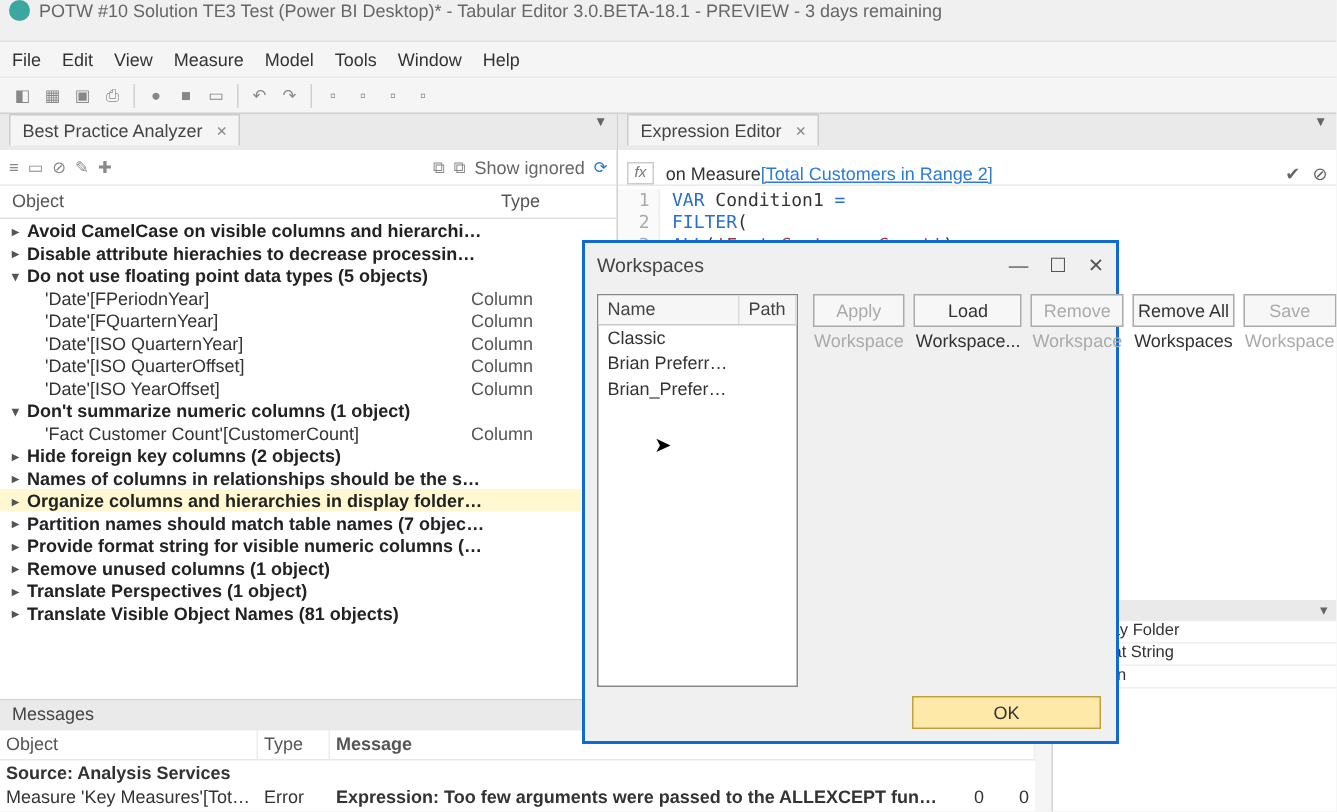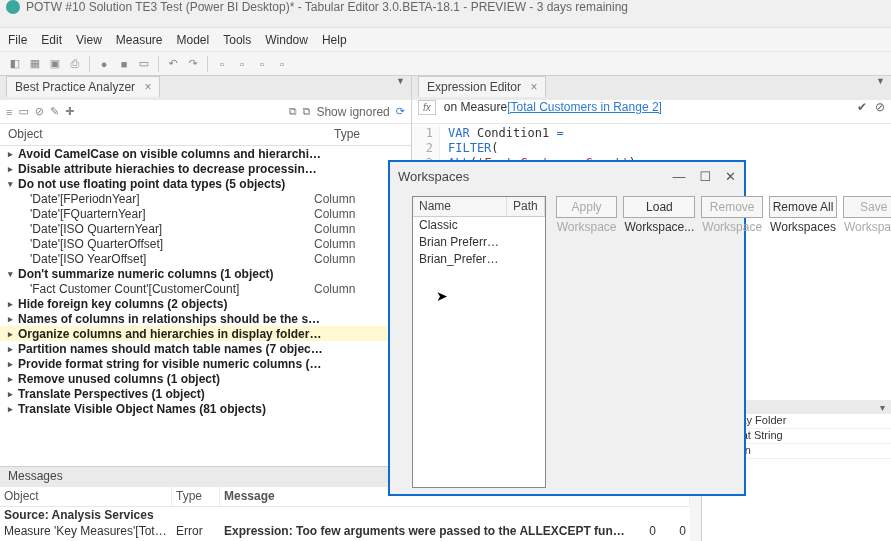--- a/index.html
+++ b/index.html
@@ -134,21 +134,21 @@
 
   .right-panel {
     flex: 1;
     display: flex;
     flex-direction: column;
     background: #fff;
   }
   .expr-label {
     height: 24px;
     display: flex;
-    align-items: flex-start;
+    align-items: flex-end;
     padding: 0 6px;
     border-bottom: 1px solid #e8e8e8;
     font-size: 12px;
   }
   .expr-label .fx {
     border: 1px solid #ccc;
     padding: 1px 4px;
     font-style: italic;
     color: #777;
     margin-right: 8px;
@@ -265,21 +265,21 @@
   .ws-title {
     height: 28px;
     display: flex;
     align-items: center;
     padding: 0 8px;
     background: #f0f0f0;
     font-size: 13px;
     color: #444;
   }
   .ws-title .wbtns { margin-left: auto; display: flex; gap: 14px; color: #555; }
-  .ws-body { flex: 1; display: flex; padding: 6px 10px 6px 22px; gap: 10px; }
+  .ws-body { flex: 1; display: flex; padding: 6px 10px 6px 8px; gap: 10px; }
   .ws-grid {
     width: 188px;
     background: #fff;
     border: 1px solid #888;
     display: flex;
     flex-direction: column;
   }
   .ws-grid .hdr { display: flex; height: 20px; background: #f6f6f6; border-bottom: 1px solid #ccc; }
   .ws-grid .hdr > div { padding: 2px 6px; font-size: 12px; color: #444; border-right: 1px solid #ddd; }
   .ws-c-name { width: 94px; }
@@ -561,15 +561,18 @@
     </div>
     <div class="ws-btns">
       <div class="ws-btn disabled">Apply Workspace</div>
       <div class="ws-btn">Load Workspace...</div>
       <div class="ws-btn disabled">Remove Workspace</div>
       <div class="ws-btn">Remove All Workspaces</div>
       <div class="ws-btn disabled">Save Workspace</div>
       <div class="ws-btn disabled">Save Workspace As...</div>
     </div>
   </div>
+  <div class="ws-footer">
+    <div class="ws-ok">OK</div>
+  </div>
 </div>
 
 <div class="cursor-arrow">➤</div>
 
 </body></html>

